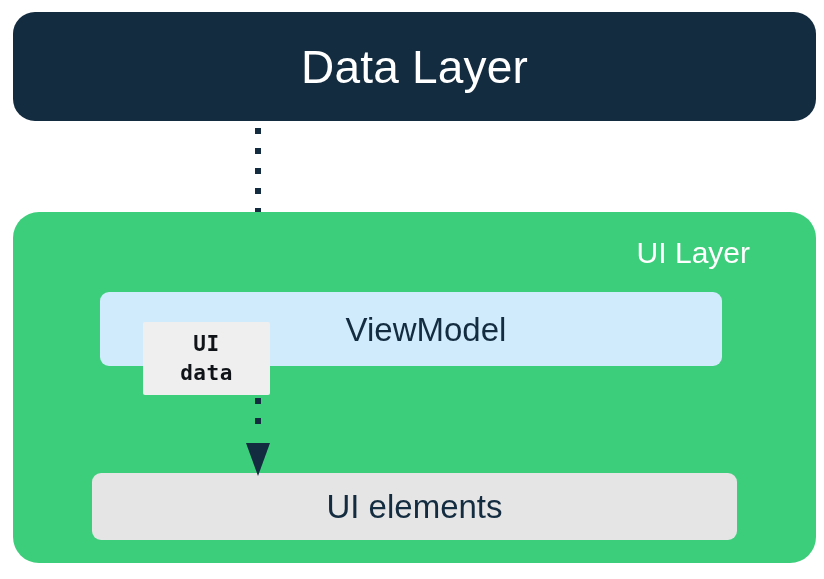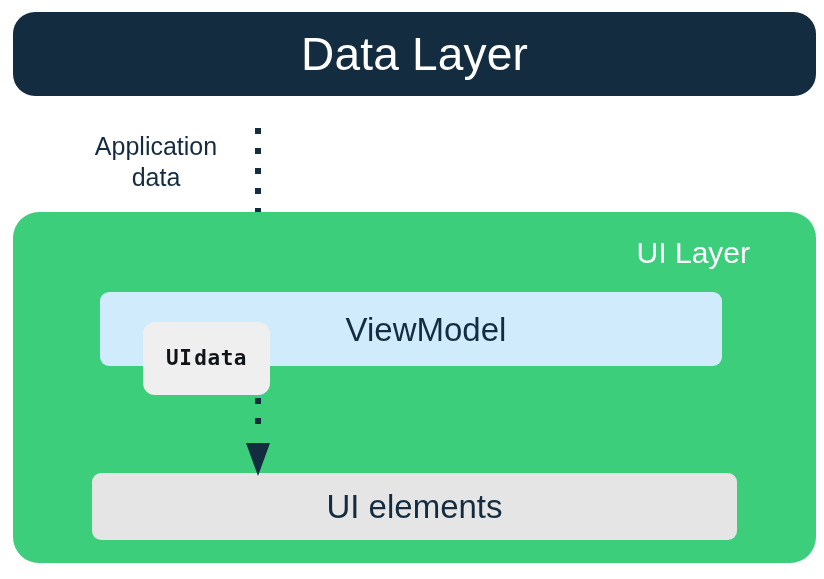--- a/index.html
+++ b/index.html
@@ -18,21 +18,21 @@
     background: #ffffff;
     overflow: hidden;
   }
 
   
   .data-layer {
     position: absolute;
     left: 13px;
     top: 12px;
     width: 803px;
-    height: 84px;
+    height: 109px;
     background: #142C40;
     border-radius: 22px;
     display: flex;
     align-items: center;
     justify-content: center;
   }
   .data-layer-label {
     color: #ffffff;
     font-size: 46px;
     font-weight: 400;
@@ -95,22 +95,23 @@
   }
 
   
   .ui-state-chip {
     position: absolute;
     left: 130px;
     top: 110px;
     width: 127px;
     height: 73px;
     background: #EFEFEF;
-    border-radius: 12px;
-    display: flex;
+    border-radius: 2px;
+    display: flex;
+    flex-direction: column;
     align-items: center;
     justify-content: center;
     gap: 2px;
   }
   .ui-state-chip span {
     color: #101418;
     font-family: "DejaVu Sans Mono", monospace;
     font-size: 21px;
     font-weight: 700;
     line-height: 1.25;
@@ -156,24 +157,20 @@
 </style>
 </head>
 <body>
 
 <div id="canvas">
 
   <div class="data-layer">
     <div class="data-layer-label">Data Layer</div>
   </div>
 
-  <div class="app-data-label">
-    <div>Application</div>
-    <div>data</div>
-  </div>
 
   <svg class="dotted-arrow dotted-arrow-top" viewBox="0 0 30 164">
     <rect x="12" y="0" width="6" height="6" fill="#142C40"></rect>
     <rect x="12" y="20" width="6" height="6" fill="#142C40"></rect>
     <rect x="12" y="40" width="6" height="6" fill="#142C40"></rect>
     <rect x="12" y="60" width="6" height="6" fill="#142C40"></rect>
     <rect x="12" y="80" width="6" height="6" fill="#142C40"></rect>
     <rect x="12" y="100" width="6" height="6" fill="#142C40"></rect>
     <rect x="12" y="120" width="6" height="6" fill="#142C40"></rect>
     <polygon points="3,137 27,137 15,164" fill="#142C40"></polygon>

